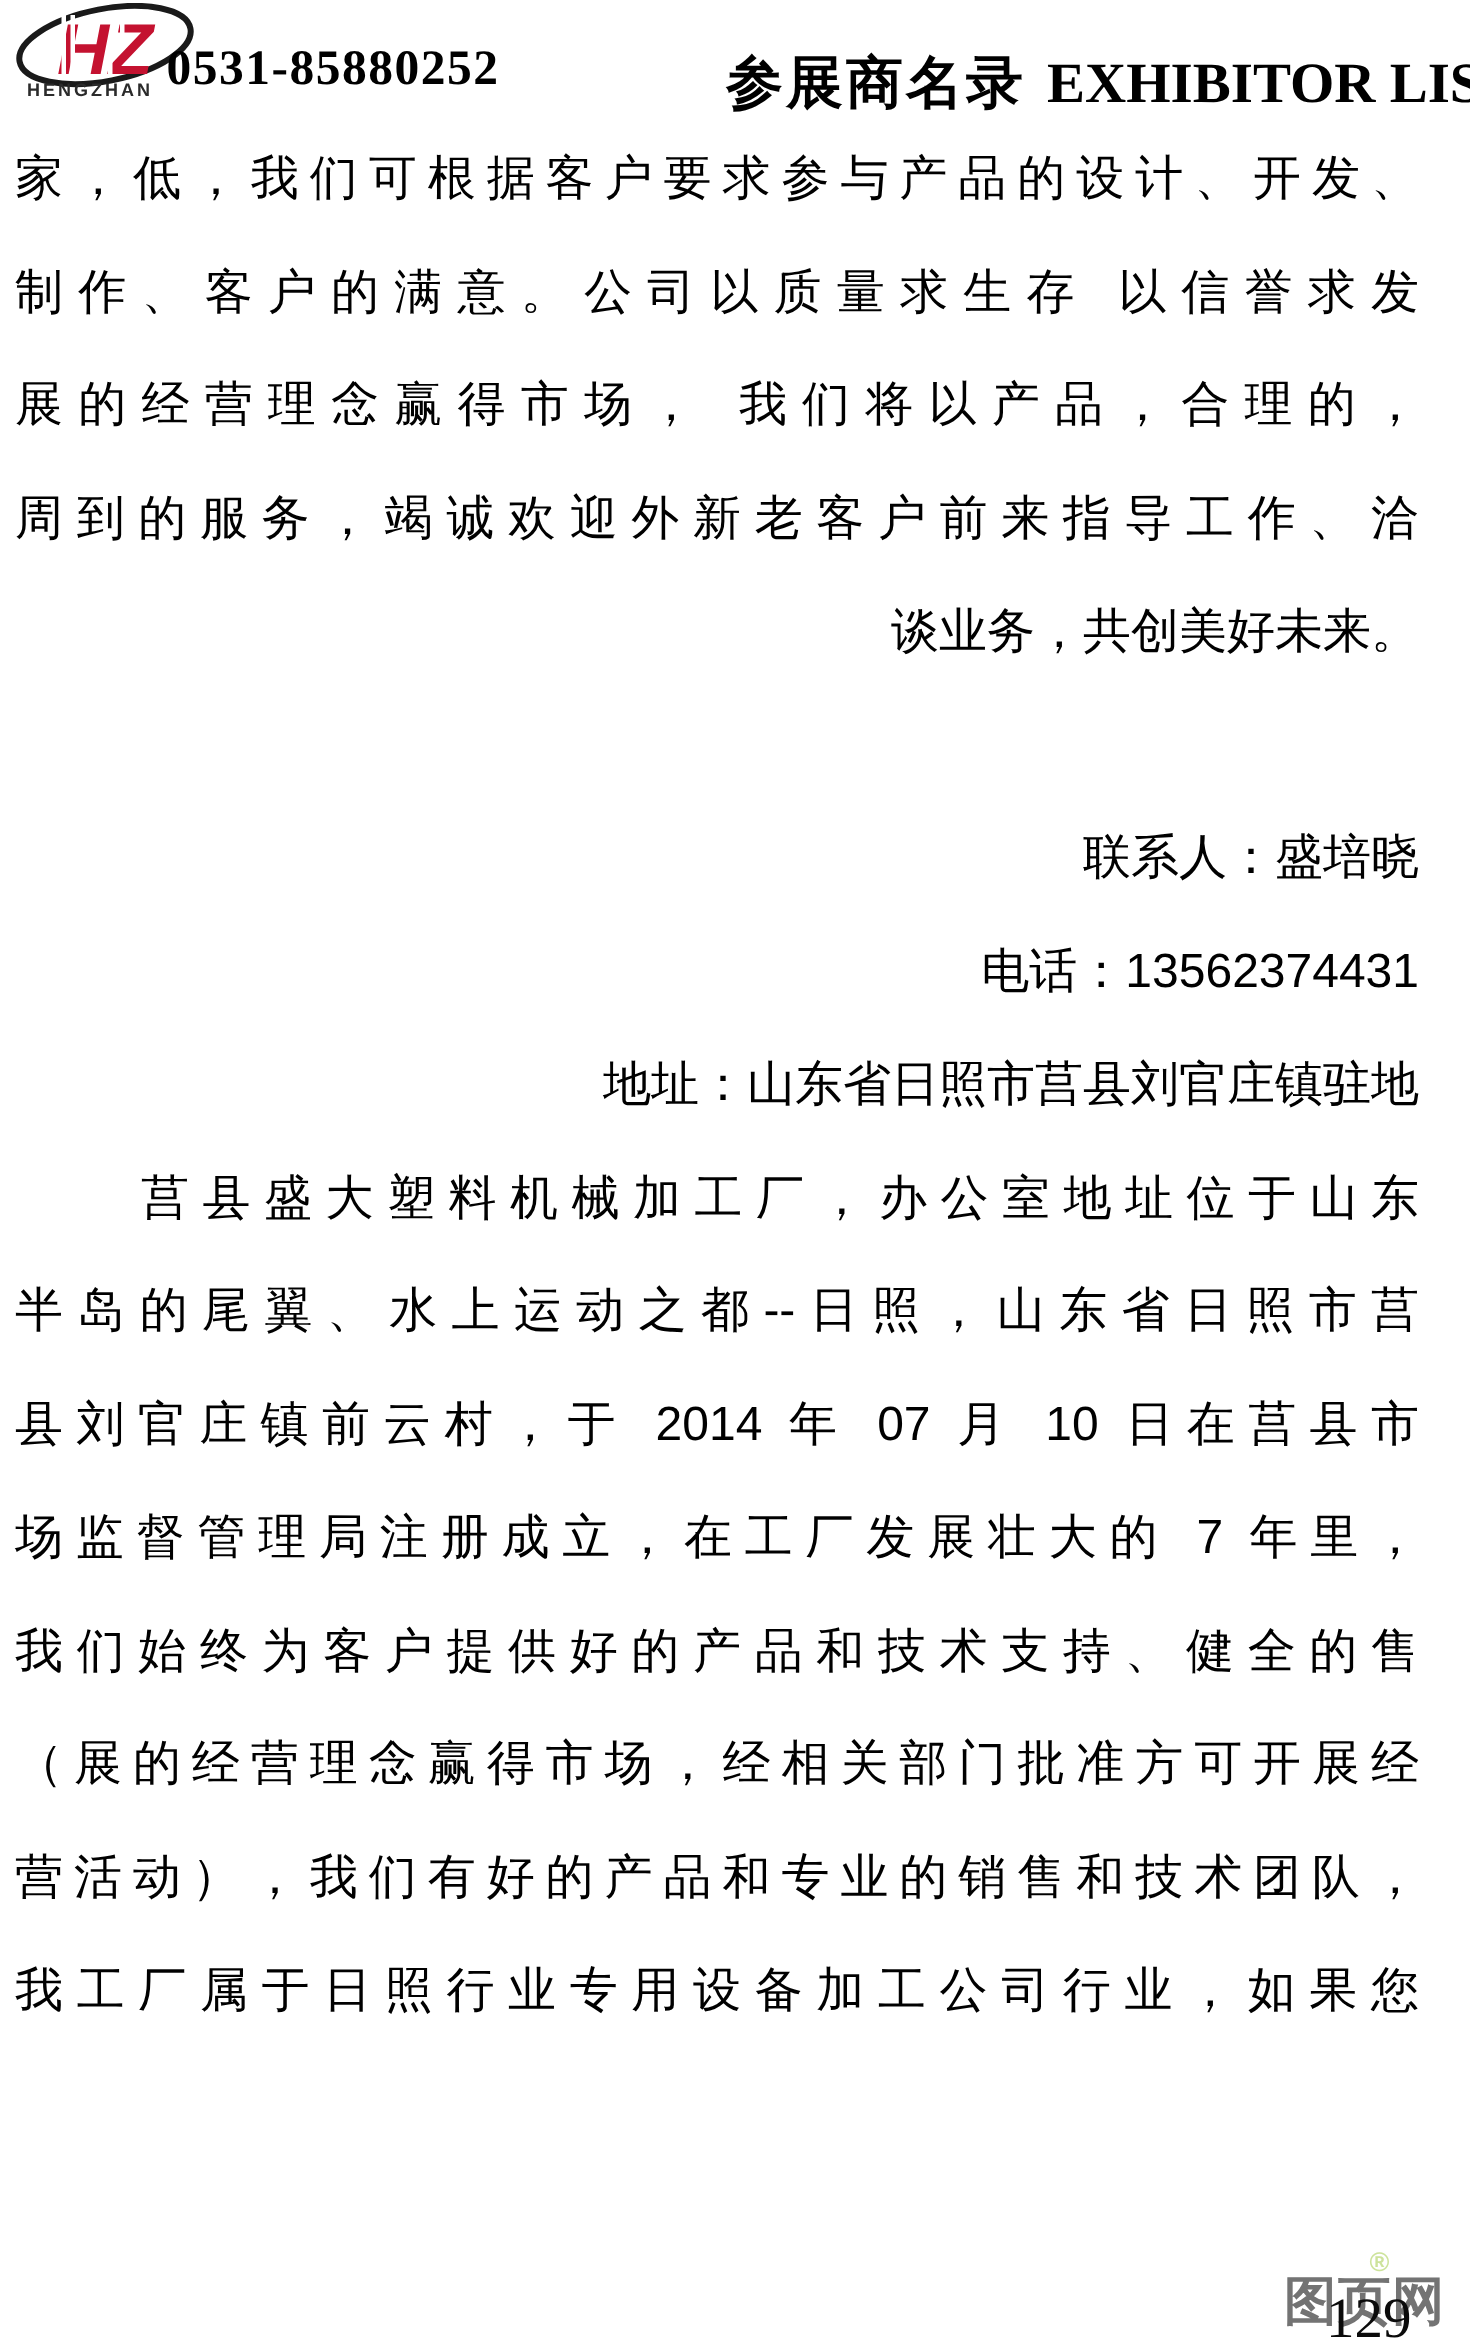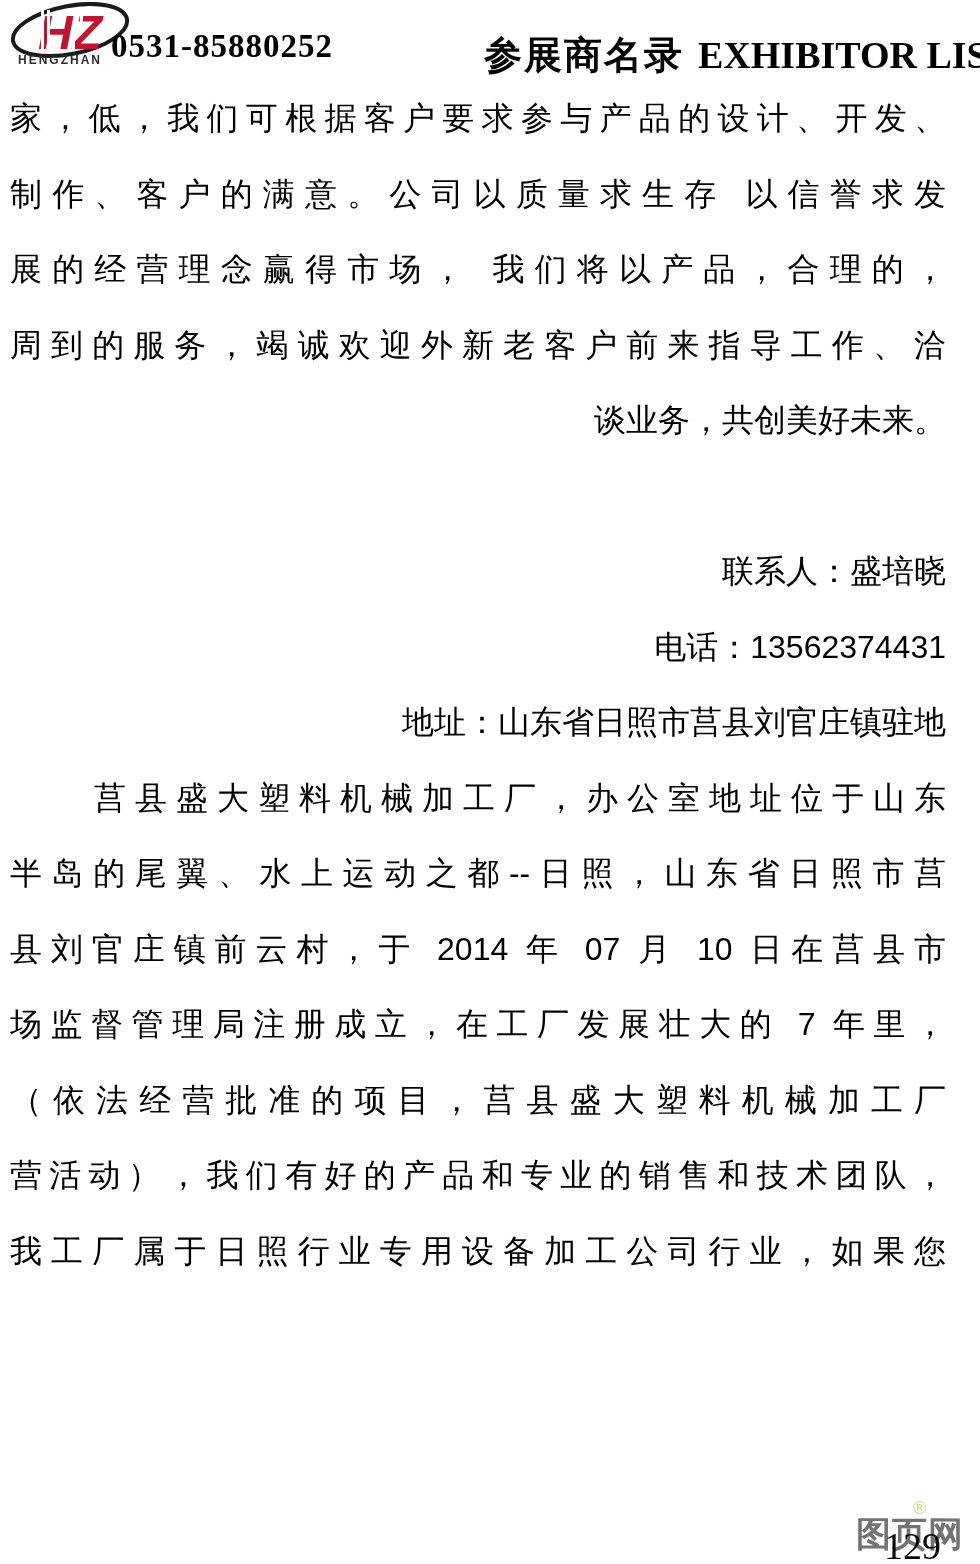--- a/index.html
+++ b/index.html
@@ -87,20 +87,21 @@
   <div class="blank"></div>
 
   <div class="ln-left">联系人：盛培晓</div>
   <div class="ln-left">电话：13562374431</div>
   <div class="ln-left">地址：山东省日照市莒县刘官庄镇驻地</div>
 
   <div class="ln indent">莒县盛大塑料机械加工厂，办公室地址位于山东</div>
   <div class="ln">半岛的尾翼、水上运动之都--日照，山东省日照市莒</div>
   <div class="ln">县刘官庄镇前云村，于 2014 年 07 月 10 日在莒县市</div>
   <div class="ln">场监督管理局注册成立，在工厂发展壮大的 7 年里，</div>
-  <div class="ln">（依法经营批准的项目，莒县盛大塑料机械加工厂</div>
+  <div class="ln">我们始终为客户提供好的产品和技术支持、健全的售</div>
+  <div class="ln">（展的经营理念赢得市场，经相关部门批准方可开展经</div>
   <div class="ln">营活动），我们有好的产品和专业的销售和技术团队，</div>
   <div class="ln">我工厂属于日照行业专用设备加工公司行业，如果您</div>
 </div>
 
 <div class="watermark">图页网</div>
 <div class="watermark-reg">®</div>
 <div class="page-number">129</div>
 
 </body></html>

